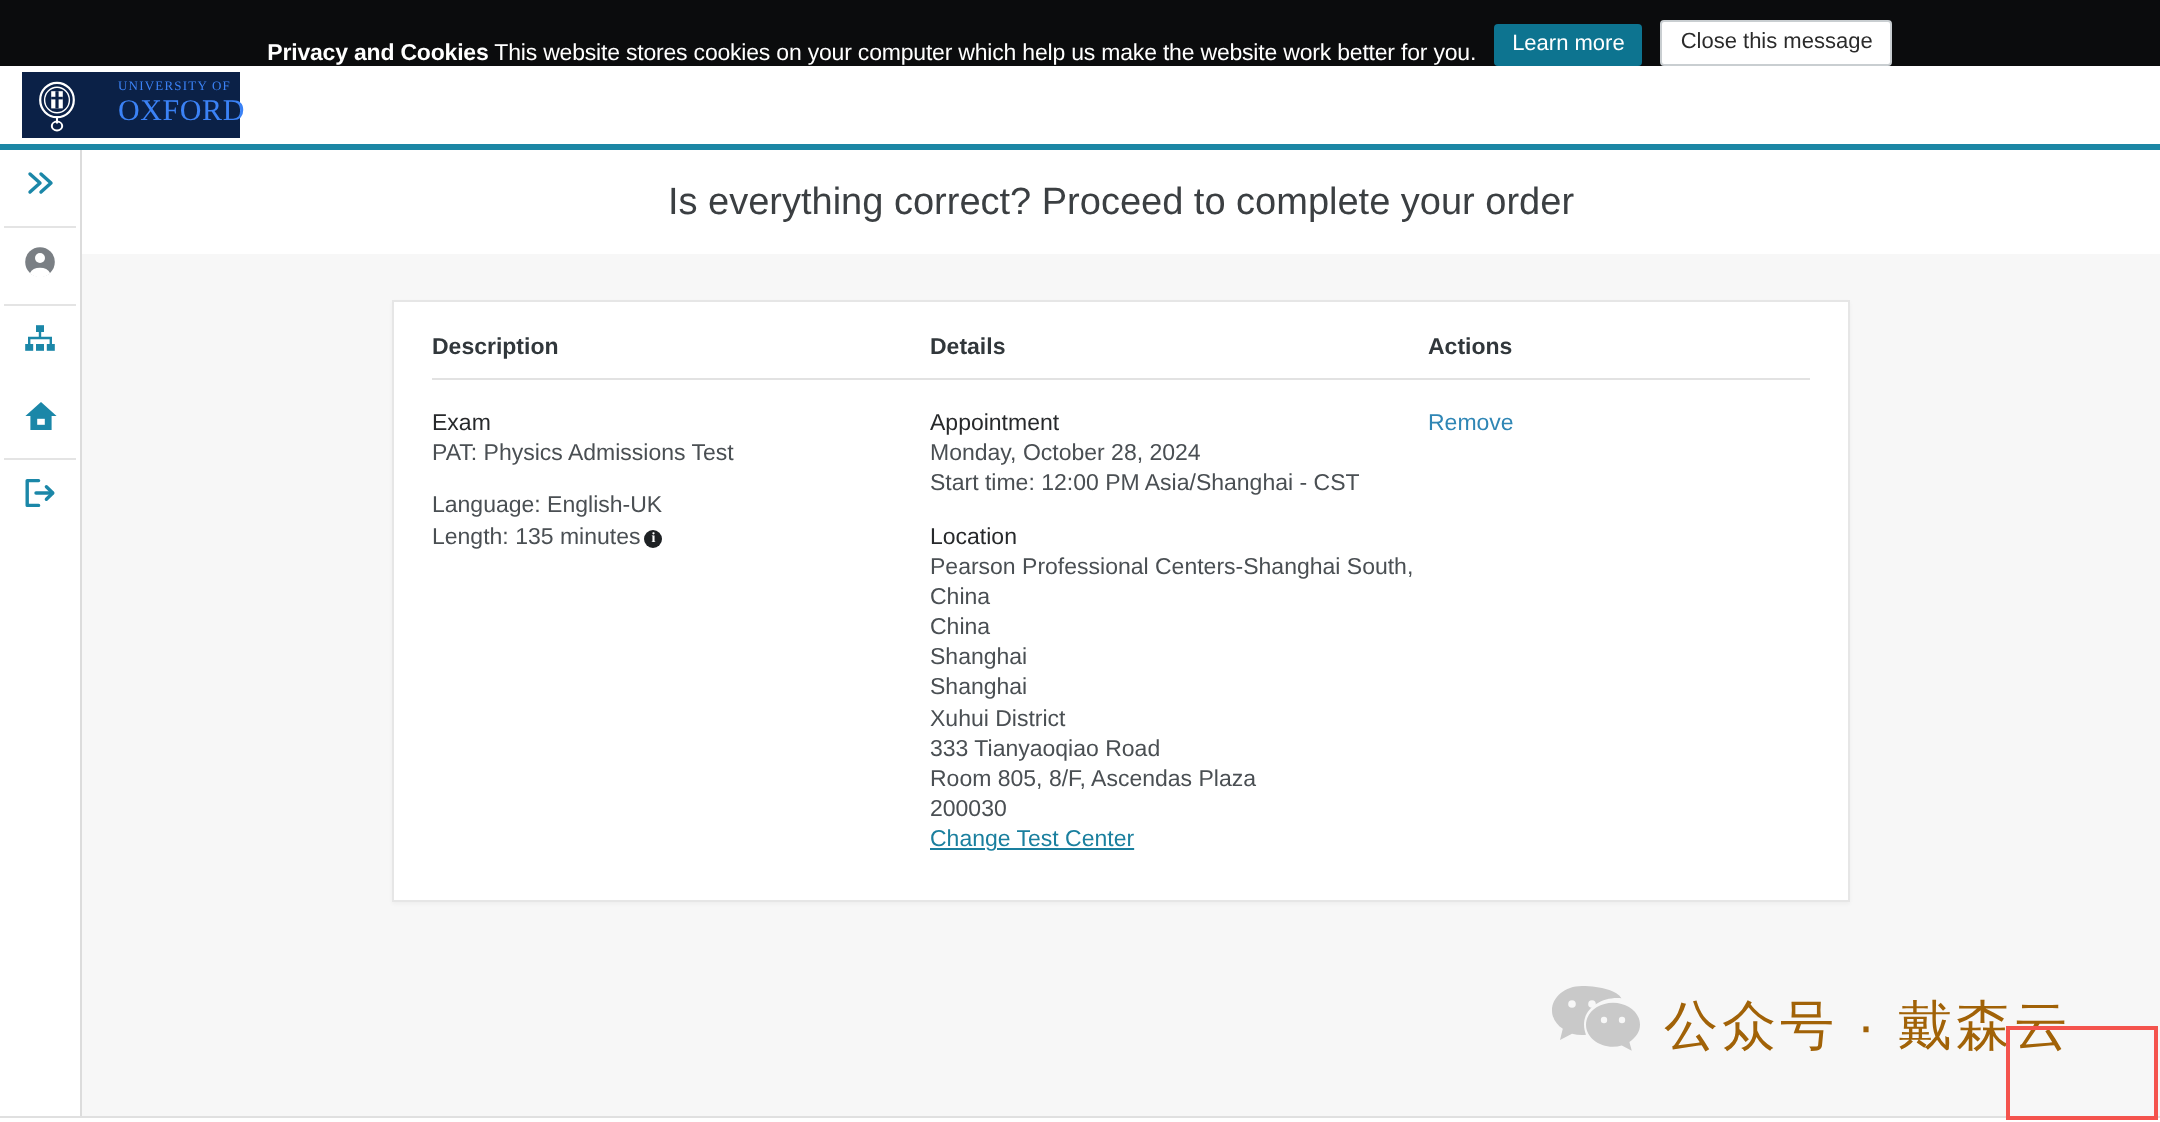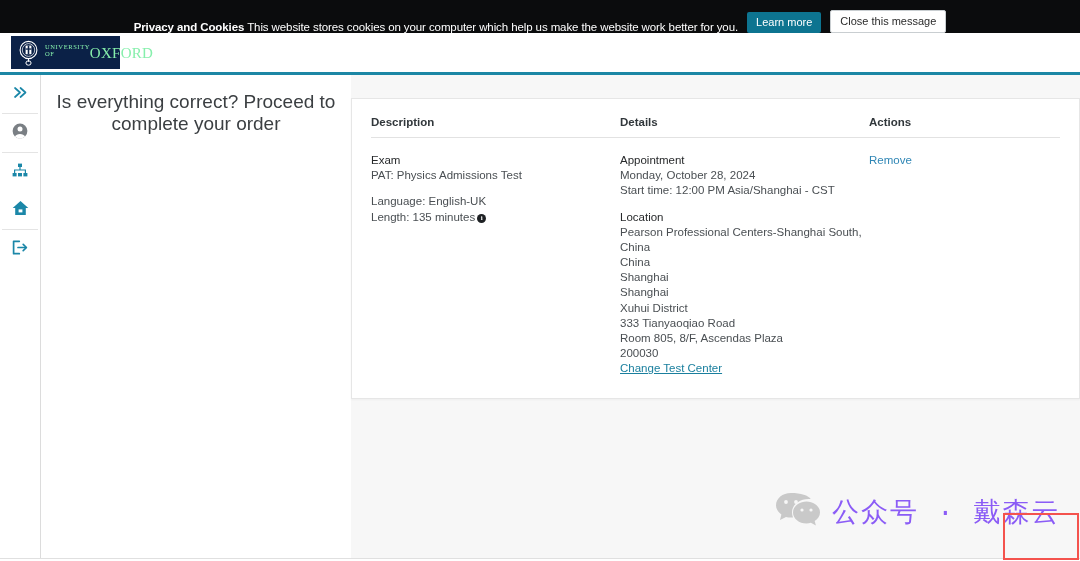--- a/index.html
+++ b/index.html
@@ -44,21 +44,21 @@
   }
   .oxford-logo {
     background: #0b2147; height: 33px; width: 109px;
     display: flex; align-items: center; gap: 6px;
     padding: 0 8px 0 7px;
   }
   .crest {
     width: 21px; height: 26px; flex: none;
     display: flex; align-items: center; justify-content: center;
   }
-  .ox-words { display: flex; flex-direction: row; line-height: 1; color: #86efac; }
+  .ox-words { display: flex; flex-direction: column; line-height: 1; color: #3b82f6; margin-left: 14px; }
   .ox-small { font-size: 6.5px; letter-spacing: 0.6px; font-family: "Liberation Serif", serif; }
   .ox-big  { font-size: 15px; letter-spacing: 0.3px; font-family: "Liberation Serif", serif; margin-top: 2px;}
 
   
   .body-row { display: flex; width: 1080px; height: 483px; }
 
   
   .sidebar {
     width: 41px; flex: none;
     background: #ffffff;
@@ -67,21 +67,21 @@
     position: relative;
   }
   .side-item {
     height: 38px; display: flex; align-items: center; justify-content: center;
     cursor: pointer;
   }
   .side-sep { height: 1px; background: #e4e4e4; margin: 0 2px; }
   .side-spacer { flex: 1; }
 
   
-  .main { flex: 1; background: #f7f7f7; position: relative; display: flex; flex-direction: row; }
+  .main { flex: 1; background: #f7f7f7; position: relative; display: flex; flex-direction: column; }
   .page-title {
     text-align: center; font-size: 19px; color: #3b3f42;
     font-weight: normal; padding: 16px 0 14px; background: #ffffff;
   }
   .content-area { flex: 1; padding-top: 23px; }
 
   .card {
     width: 729px; margin: 0 auto;
     background: #ffffff;
     border: 1px solid #e6e6e6;
@@ -121,23 +121,23 @@
     pointer-events: none; z-index: 40;
   }
 
   
   .watermark {
     position: absolute; left: 775px; top: 491px;
     display: flex; align-items: center; gap: 11px;
     z-index: 30; pointer-events: none;
   }
   .wm-text {
-    font-size: 27px; color: #8b5cf6;
+    font-size: 27px; color: #a16207;
     letter-spacing: 2px;
-    font-family: Liberation Mono, monospace;
+    font-family: Liberation Sans, sans-serif;
   }
 </style>
 </head>
 <body>
 
 <div id="app">
 
   <div class="cookie-bar">
     <span class="cookie-text"><b>Privacy and Cookies</b> <span>This website stores cookies on your computer which help us make the website work better for you.</span></span>
     <button class="btn-learn">Learn more</button>

